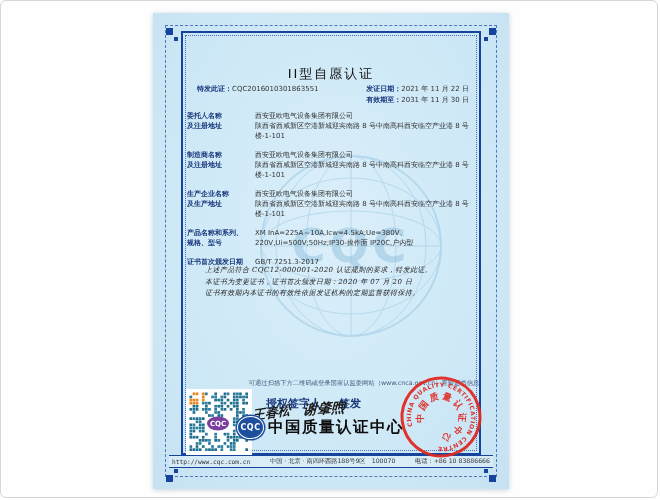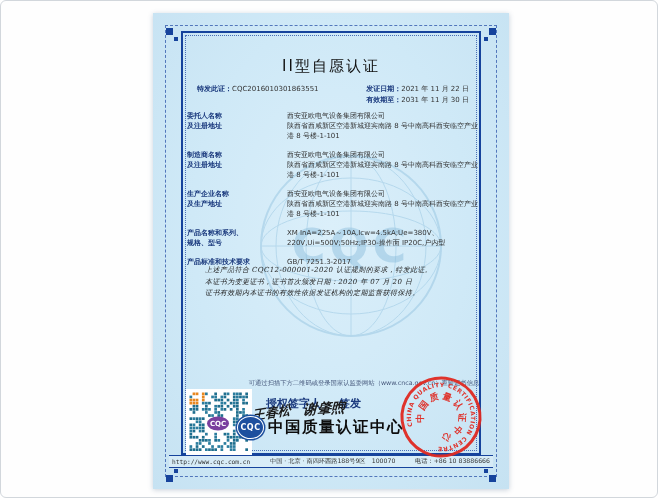--- a/index.html
+++ b/index.html
@@ -7,28 +7,28 @@
   .canvas { position:relative; width:658px; height:498px; border:1px solid #d2d7dc; border-radius:6px; background:#fefefe; overflow:hidden; }
   .page { position:absolute; left:152px; top:12px; width:356px; height:476px;
           background:radial-gradient(ellipse at 50% 45%, #dbeffa 0%, #cfe9f7 55%, #c6e2f2 100%);
           box-shadow:0 1px 5px rgba(40,70,110,.25); }
   .outer-dotted { position:absolute; inset:12px; border:1px dashed #2a52a8; opacity:.75; }
   .frame { position:absolute; left:28px; right:28px; top:18px; bottom:34px; border:2px solid #16439c; }
   .frame-inner { position:absolute; inset:2px; border:1px dotted #2a52a8; opacity:.8; }
   .corner-sq { position:absolute; background:#16439c; }
 
   .title { position:absolute; top:26px; left:0; right:0; text-align:center; font-size:17px; font-weight:bold; color:#0d0d0d; letter-spacing:3px; }
-  .subtitle { position:absolute; top:44px; left:0; right:0; text-align:center; font-size:15px; color:#101010; letter-spacing:2px; }
+  .subtitle { position:absolute; top:52px; left:0; right:0; text-align:center; font-size:13px; color:#101010; letter-spacing:2px; }
 
   .meta-row { position:absolute; top:71px; left:44px; right:40px; display:flex; justify-content:space-between; font-size:7px; line-height:11px; }
   .lbl { color:#1b3a7e; font-weight:bold; }
   .val { color:#333; }
 
   .info { position:absolute; top:98px; left:34px; right:30px; font-size:7px; line-height:10px; }
-  .irow { display:flex; margin-bottom:9px;gap:32px; }
+  .irow { display:flex; margin-bottom:9px; }
   .ilabels { width:68px; flex-shrink:0; color:#1b3a7e; font-weight:bold; }
   .ilabels span, .ivalues span { display:block; }
   .ivalues { flex:1; color:#333; }
 
   .statements { position:absolute; top:252px; left:52px; right:32px; font-family:"DejaVu Serif","Liberation Serif",serif; font-style:italic; font-size:7px; line-height:11.5px; color:#222; letter-spacing:.4px; }
 
   .watermark { position:absolute; left:103px; top:138px; pointer-events:none; }
 
   .verify-note { position:absolute; top:366px; left:88px; right:22px; text-align:center; font-size:6.3px; color:#46587c; }
 
@@ -132,21 +132,21 @@
         <div class="ilabels">
           <span>产品名称和系列、</span>
           <span>规格、型号</span>
         </div>
         <div class="ivalues">
           <span>XM InA=225A～10A,Icw=4.5kA;Ue=380V、220V,Ui=500V;50Hz;IP30-操作面 IP20C,户内型</span>
         </div>
       </div>
       <div class="irow">
         <div class="ilabels">
-          <span>产品标准和技术要求</span>
+          <span>证书首次颁发日期</span>
         </div>
         <div class="ivalues">
           <span>GB/T 7251.3-2017</span>
         </div>
       </div>
     </div>
 
     <div class="statements">
       <div>上述产品符合 CQC12-000001-2020 认证规则的要求，特发此证。</div>
       <div>本证书为变更证书，证书首次颁发日期：2020 年 07 月 20 日</div>

